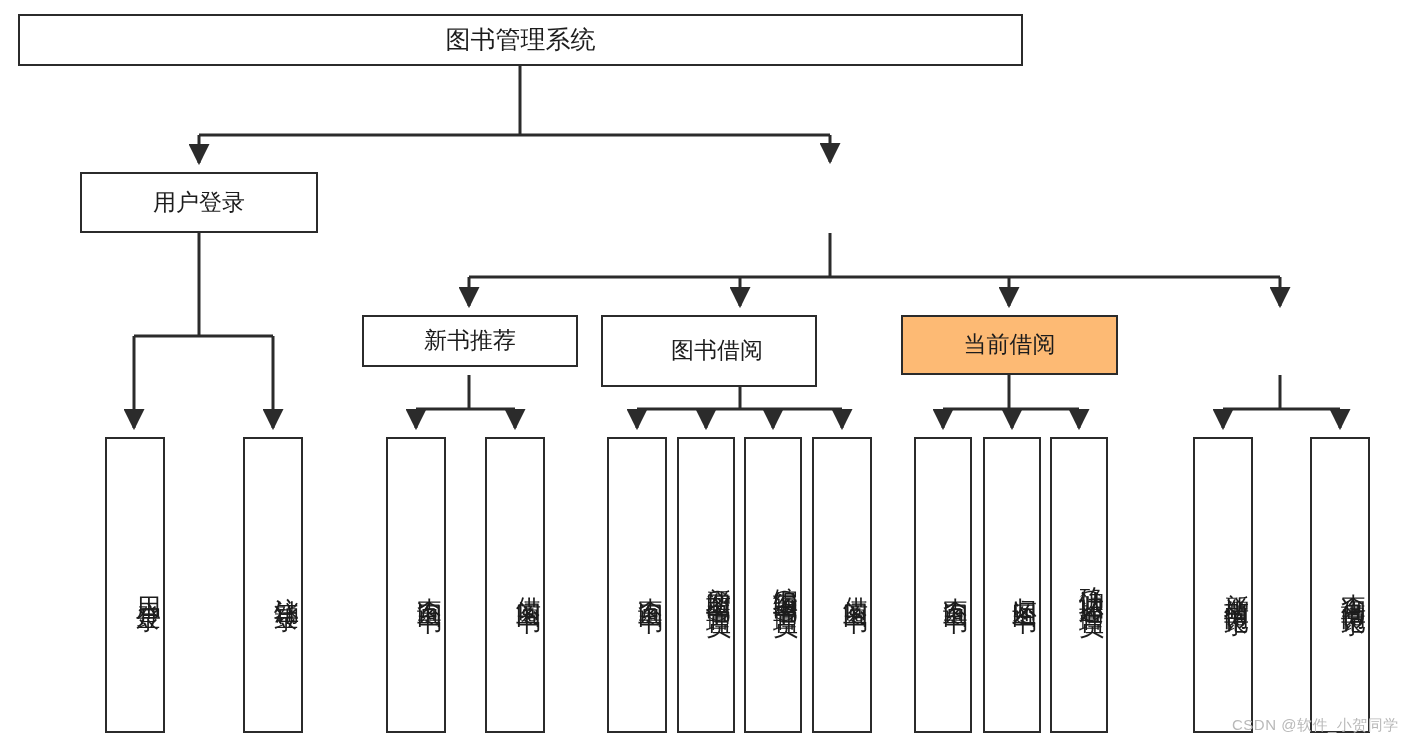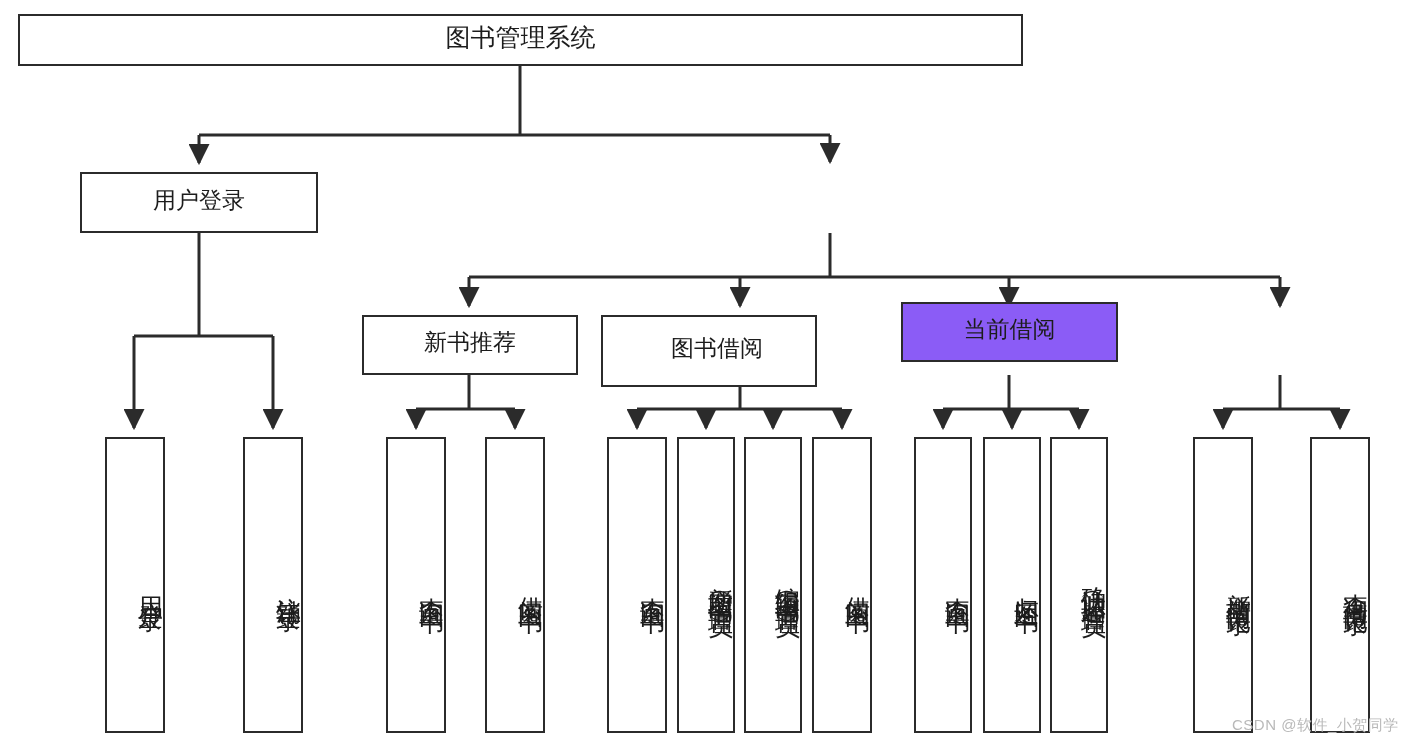--- a/index.html
+++ b/index.html
@@ -30,21 +30,20 @@
     position: absolute;
     box-sizing: border-box;
     border: 2.5px solid #2b2b2b;
     background: #ffffff;
     display: flex;
     align-items: center;
     justify-content: center;
     color: #1c1c1c;
     line-height: 1.18;
     text-align: left;
-    font-family: Liberation Mono, monospace;
   }
   .node.root {
     font-size: 25px;
   }
   .node.level2 {
     font-size: 23px;
   }
   .node.level3 {
     font-size: 23px;
   }
@@ -126,27 +125,27 @@
   </svg>
 
   <div class="node root" style="left: 18px; top: 14px; width: 1005px; height: 52px; border-color: rgb(43, 43, 43); background: rgb(255, 255, 255); color: rgb(28, 28, 28);">
     <span>图书管理系统</span>
   </div>
 
   <div class="node level2" style="left: 80px; top: 172px; width: 238px; height: 61px; border-color: rgb(43, 43, 43); background: rgb(255, 255, 255); color: rgb(28, 28, 28);">
     <span>用户登录</span>
   </div>
 
-  <div class="node level3" style="left: 362px; top: 315px; width: 216px; height: 60px; border-color: rgb(43, 43, 43); background: rgb(255, 255, 255); color: rgb(28, 28, 28);">
+  <div class="node level3" style="left: 362px; top: 315px; width: 216px; height: 52px; border-color: rgb(43, 43, 43); background: rgb(255, 255, 255); color: rgb(28, 28, 28);">
     <span>新书推荐</span>
   </div>
   <div class="node level3" style="left: 601px; top: 315px; width: 216px; height: 72px; border-color: rgb(43, 43, 43); background: rgb(255, 255, 255); color: rgb(28, 28, 28); padding-left: 16px;">
     <span>图书借阅</span>
   </div>
-  <div class="node level3" style="left: 901px; top: 302px; width: 217px; height: 60px; border-color: rgb(43, 43, 43); background: #8b5cf6; color: rgb(28, 28, 28);">
+  <div class="node level3" style="left: 901px; top: 315px; width: 217px; height: 60px; border-color: rgb(43, 43, 43); background: #fdba74; color: rgb(28, 28, 28);">
     <span>当前借阅</span>
   </div>
 
   <div class="node leaf" style="left: 105px; top: 437px; width: 60px; height: 296px; border-color: rgb(43, 43, 43); background: rgb(255, 255, 255); color: rgb(28, 28, 28);">
     <span class="leaf-text">用户登录</span>
   </div>
   <div class="node leaf" style="left: 243px; top: 437px; width: 60px; height: 296px; border-color: rgb(43, 43, 43); background: rgb(255, 255, 255); color: rgb(28, 28, 28);">
     <span class="leaf-text">注销登录</span>
   </div>
   <div class="node leaf" style="left: 386px; top: 437px; width: 60px; height: 296px; border-color: rgb(43, 43, 43); background: rgb(255, 255, 255); color: rgb(28, 28, 28);">

